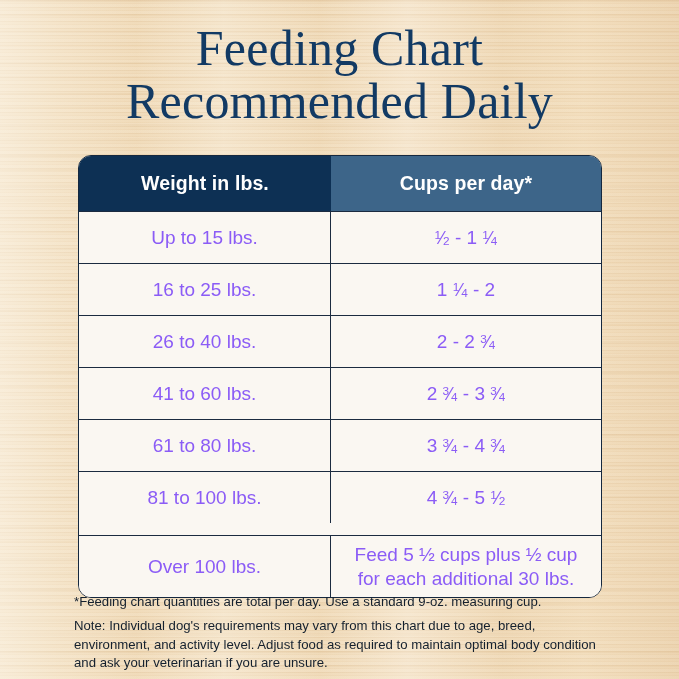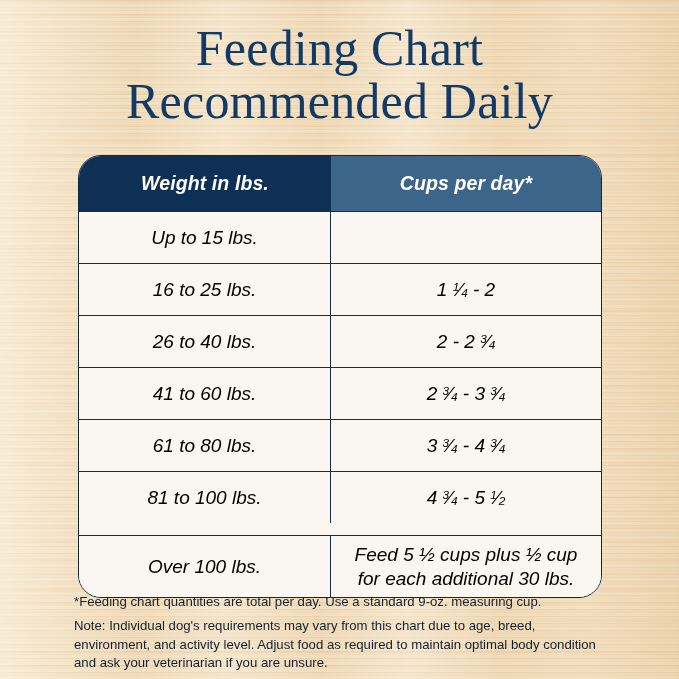--- a/index.html
+++ b/index.html
@@ -70,25 +70,24 @@
   }
   .title .line { display: block; }
 
   
   .table {
     position: absolute;
     left: 78px;
     top: 155px;
     width: 524px;
     border: 1.5px solid #15283f;
-    border-radius: 23px;
+    border-radius: 13px;
     overflow: hidden;
     background: #faf7f2;
     box-sizing: border-box;
-    font-style: italic;
   }
 
   .thead {
     display: flex;
     height: 55px;
   }
   .th {
     display: flex;
     align-items: center;
     justify-content: center;
@@ -113,21 +112,21 @@
     background: #faf7f2;
     min-height: 51px;
   }
   .row.tall { min-height: 61px; margin-top: 12px; }
 
   .cell {
     display: flex;
     align-items: center;
     justify-content: center;
     box-sizing: border-box;
-    color: #000000;
+    color: #8b5cf6;
     font-size: 19px;
     padding: 4px 8px;
   }
   .cell.left {
     width: 252px;
     border-right: 1.5px solid #1b2b40;
   }
   .cell.right {
     flex: 1;
     text-align: center;
@@ -189,20 +188,23 @@
 
   <div class="table">
 
     <div class="thead">
       <div class="th left">Weight in lbs.</div>
       <div class="th right">Cups per day*</div>
     </div>
 
     <div class="row">
       <div class="cell left">Up to 15 lbs.</div>
+      <div class="cell right">
+        <span class="frac"><span class="num">1</span><span class="sl">⁄</span><span class="den">2</span> - 1 <span class="num">1</span><span class="sl">⁄</span><span class="den">4</span></span>
+      </div>
     </div>
 
     <div class="row">
       <div class="cell left">16 to 25 lbs.</div>
       <div class="cell right">
         <span class="frac">1 <span class="num">1</span><span class="sl">⁄</span><span class="den">4</span> - 2</span>
       </div>
     </div>
 
     <div class="row">

